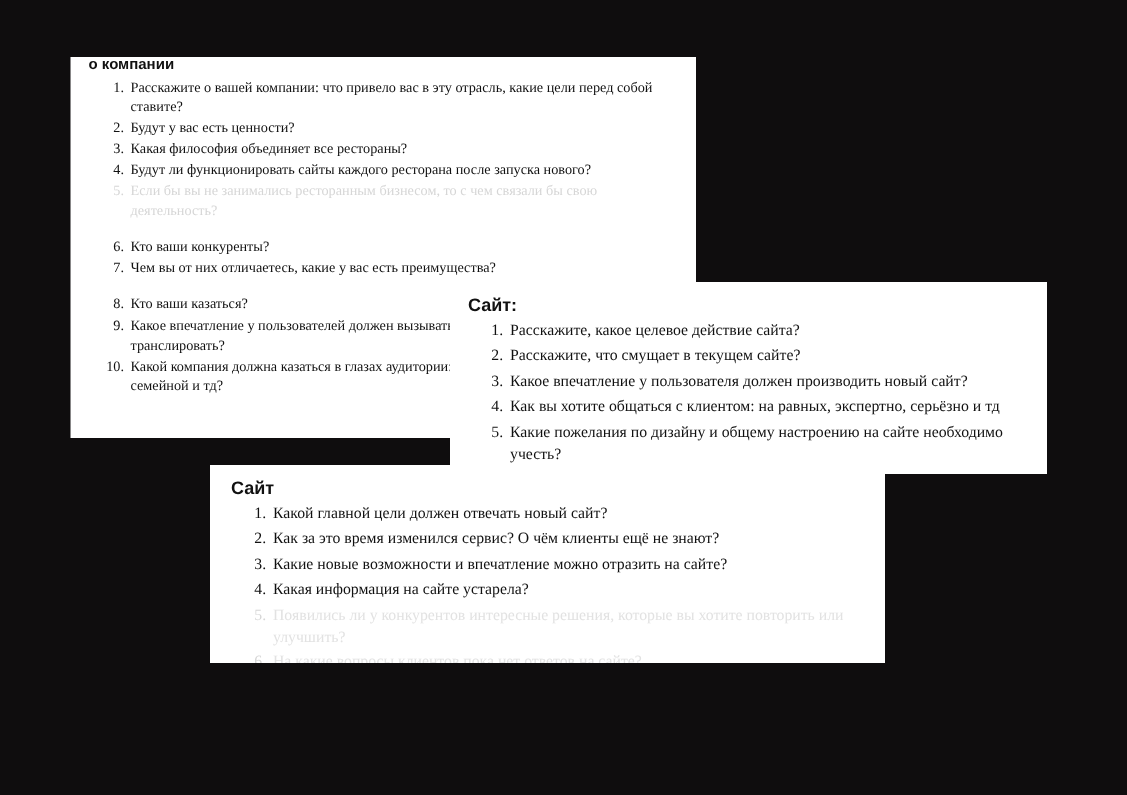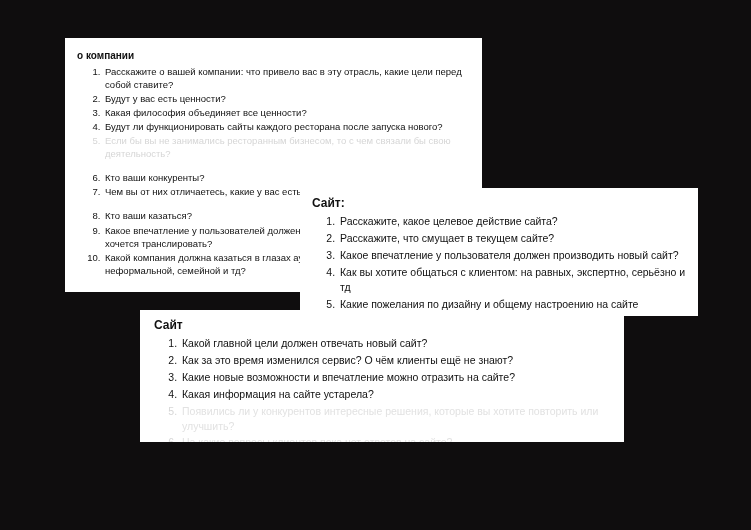--- a/index.html
+++ b/index.html
@@ -20,39 +20,39 @@
   }
   .card {
     position: absolute;
     background: #ffffff;
     color: #111111;
     box-sizing: border-box;
     overflow: hidden;
   }
   
   #card-about {
-    left: 65px;
+    left: 47px;
     top: 38px;
     width: 417px;
     height: 254px;
-    padding: 12px 10px 6px 12px;
+    padding: 0 10px 6px 12px;
   }
   
   #card-site-right {
     left: 300px;
     top: 188px;
     width: 398px;
     height: 128px;
     padding: 8px 10px 6px 12px;
   }
   
   #card-site-bottom {
     left: 140px;
     top: 310px;
-    width: 484px;
+    width: 450px;
     height: 132px;
     padding: 8px 10px 6px 14px;
   }
 
   .sect-title {
     font-size: 10px;
     font-weight: bold;
     line-height: 1.25;
     margin: 0 0 2px 0;
   }
@@ -60,20 +60,21 @@
     font-size: 12px;
     margin-bottom: 3px;
   }
   .sect-gap {
     height: 10px;
   }
   ol.qlist {
     margin: 0 0 0 0;
     padding: 0 0 0 26px;
     list-style: decimal;
+    font-family: Liberation Serif, serif;
   }
   ol.qlist li {
     font-size: 9.5px;
     line-height: 1.38;
     margin: 0 0 1px 0;
     padding-left: 2px;
   }
   ol.qlist.big li {
     font-size: 10.5px;
     line-height: 1.42;
@@ -95,21 +96,21 @@
 <body style="background: rgb(15, 13, 14);">
 
 <div class="canvas">
 
   <div class="card" id="card-about">
 
     <div class="sect-title">о компании</div>
     <ol class="qlist">
       <li>Расскажите о вашей компании: что привело вас в эту отрасль, какие цели перед собой ставите?</li>
       <li>Будут у вас есть ценности?</li>
-      <li>Какая философия объединяет все ценности?</li>
+      <li>Какая философия объединяет все рестораны?</li>
       <li>Будут ли функционировать сайты каждого ресторана после запуска нового?</li>
       <li class="faded">Если бы вы не занимались ресторанным бизнесом, то с чем связали бы свою деятельность?</li>
     </ol>
 
     <div class="sect-gap"></div>
 
     <ol class="qlist" start="6">
       <li>Кто ваши конкуренты?</li>
       <li>Чем вы от них отличаетесь, какие у вас есть преимущества?</li>
     </ol>

